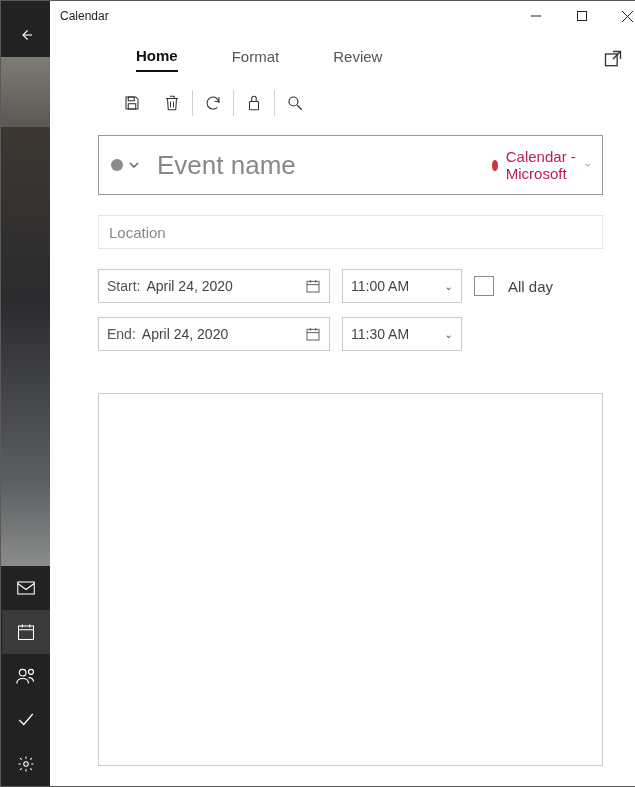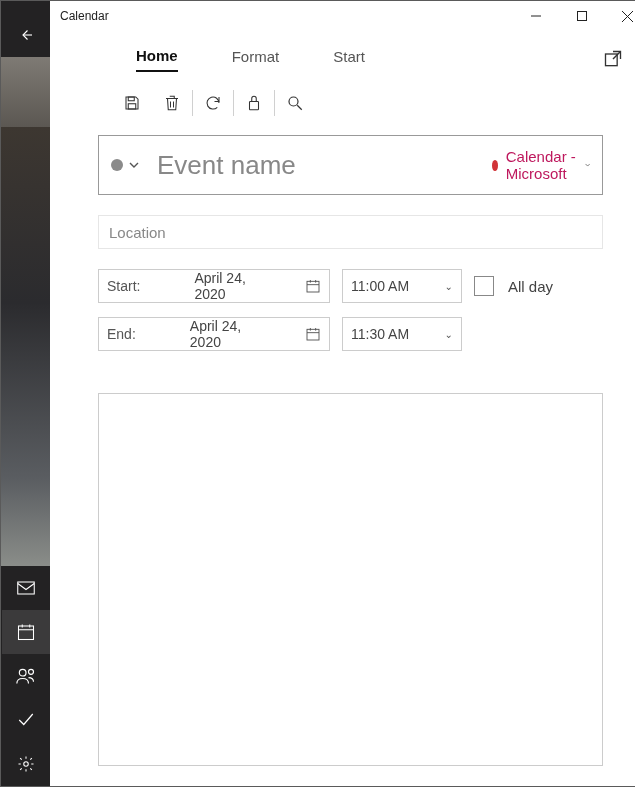--- a/index.html
+++ b/index.html
@@ -52,21 +52,21 @@
   }
   .event-input::placeholder { color:#888; }
   .cal-picker { display:flex; align-items:center; gap:8px; cursor:pointer; font-size:15px; color:#be185d;}
   .cal-dot { width:11px; height:11px; border-radius:50%; background:#d13438; }
 
   .location-row { height: 34px; border:1px solid #e6e6e6; margin-bottom: 20px; }
   .location-input { flex:1; border:none; outline:none; font-size:15px; padding:0 10px; color:#0c4a6e; }
   .location-input::placeholder { color:#888; }
 
   .dt-row { display:flex; align-items:center; gap:12px; margin-bottom: 14px; }
-  .date-field { border:1px solid #ccc; height:34px; width:232px; display:flex; align-items:center; padding:0 8px; font-size:14px; color:#444; cursor:pointer;gap:48px;}
+  .date-field { border:1px solid #ccc; height:34px; width:232px; display:flex; align-items:center; padding:0 8px; font-size:14px; color:#444; cursor:pointer;}
   .date-field .dlabel { color:#555; margin-right:6px;}
   .date-field .dval { flex:1; }
   .time-field { border:1px solid #ccc; height:34px; width:120px; display:flex; align-items:center; padding:0 8px; font-size:14px; color:#444; cursor:pointer;justify-content:center;}
   .time-field .tval { flex:1; }
   .chevdn { font-size:10px; color:#555;}
   .allday { display:flex; align-items:center; gap:14px; }
   .allday-check { width:20px; height:20px; border:1px solid #888; cursor:pointer;}
   .allday-lbl { font-size:15px; color:#444;}
 
   .desc-box { flex:1; border:1px solid #ccc; margin-top: 28px; min-height: 280px; }
@@ -148,21 +148,21 @@
             <line x1="0" y1="0" x2="11" y2="11" stroke="#222" stroke-width="1"></line>
             <line x1="11" y1="0" x2="0" y2="11" stroke="#222" stroke-width="1"></line>
           </svg>
         </div>
     </div>
 
     <div class="ribbon">
       <div class="tabs">
         <div class="tab active">Home</div>
         <div class="tab">Format</div>
-        <div class="tab">Start</div>
+        <div class="tab">Review</div>
         <div class="tab-spacer"></div>
         <div class="popout">
           <svg width="20" height="20" viewBox="0 0 24 24" fill="none" stroke="#333" stroke-width="1.6">
               <rect x="3" y="6" width="14" height="14"></rect>
               <path d="M12 3h9v9"></path>
               <path d="M21 3l-9 9"></path>
             </svg>
         </div>
       </div>
       <div class="toolbar">

